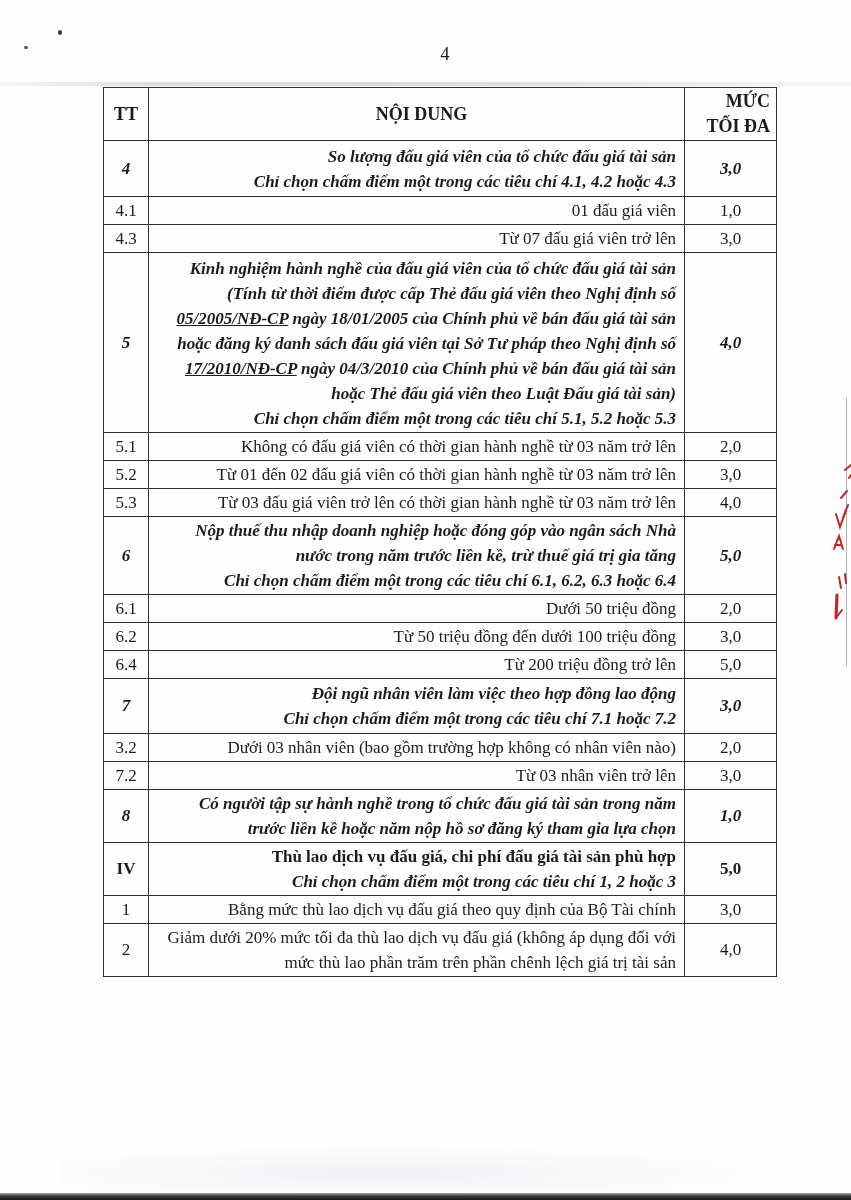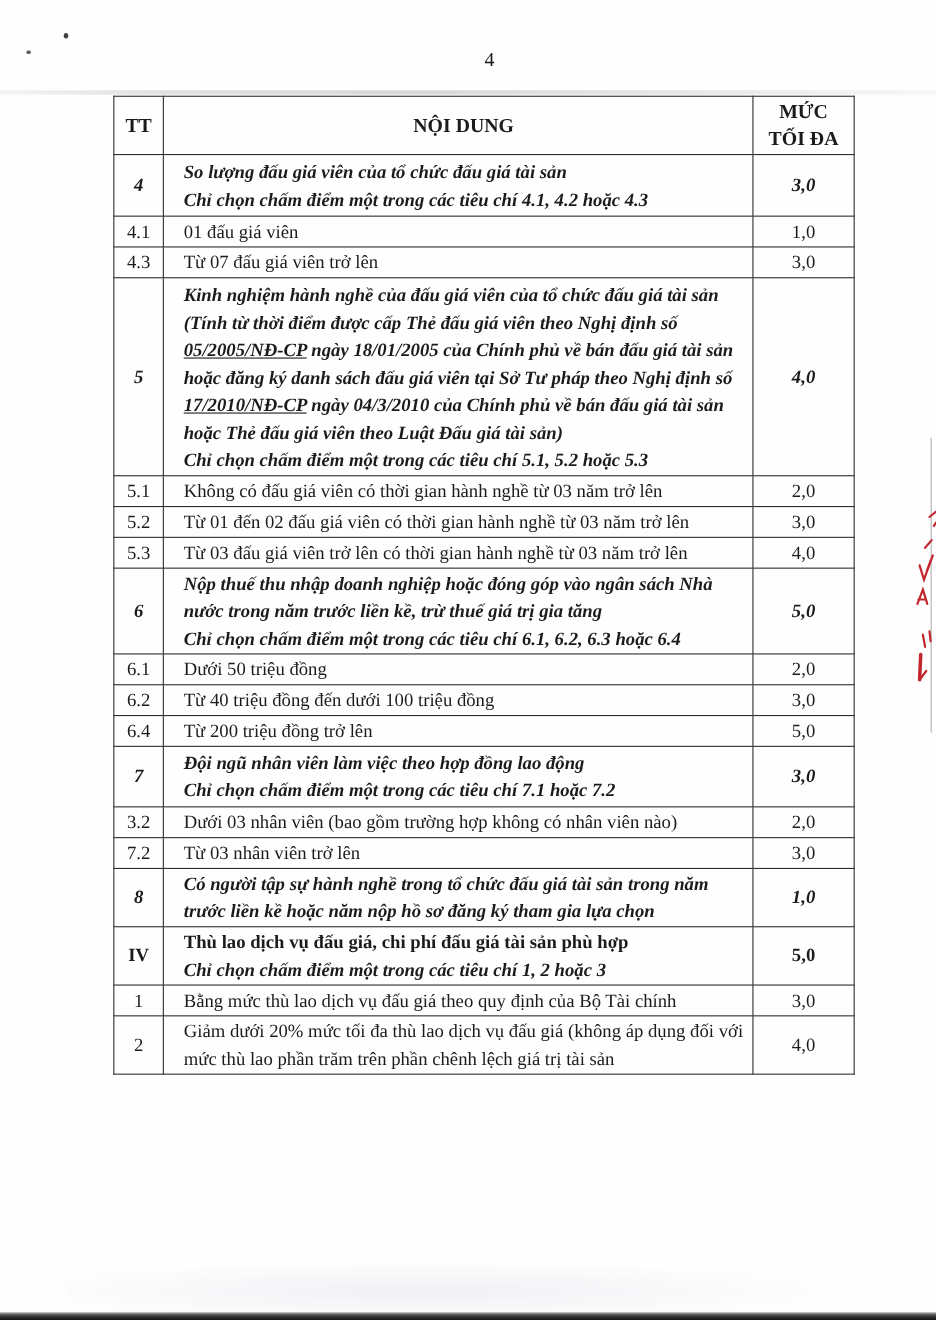--- a/index.html
+++ b/index.html
@@ -48,21 +48,21 @@
     padding:1px 6px;
     overflow:hidden;
   }
   col.c-tt{width:45px;}
   col.c-content{width:536px;}
   col.c-score{width:92px;}
   td.tt{text-align:center;padding:1px 2px;}
   td.content{padding:1px 8px 1px 18px;}
   td.score{text-align:center;}
   td.v-top{vertical-align:top;padding-top:3px;}
-  .doc-table p{margin:0;line-height:25px;}
+  .doc-table p{margin:0;line-height:25px;text-align:right;}
   .hdr td{font-weight:bold;font-size:18px;text-align:center;line-height:24px;}
   .bi{font-weight:bold;font-style:italic;}
   .b{font-weight:bold;}
   .u{text-decoration:underline;margin-top:34px;}
   
   tr.h-head{height:53px;}
   tr.h-56{height:56px;}
   tr.h-28{height:28px;}
   tr.h-179{height:179px;}
   tr.h-73{height:73px;}
@@ -187,21 +187,21 @@
       <td class="tt">6.1</td>
       <td class="content">
             <p>Dưới 50 triệu đồng</p>
           </td>
       <td class="score">2,0</td>
     </tr>
 
     <tr class="h-28">
       <td class="tt">6.2</td>
       <td class="content">
-            <p>Từ 40 triệu đồng đến dưới 100 triệu đồng</p>
+            <p>Từ 50 triệu đồng đến dưới 100 triệu đồng</p>
           </td>
       <td class="score">3,0</td>
     </tr>
 
 
     <tr class="h-28">
       <td class="tt">6.4</td>
       <td class="content">
             <p>Từ 200 triệu đồng trở lên</p>
           </td>

